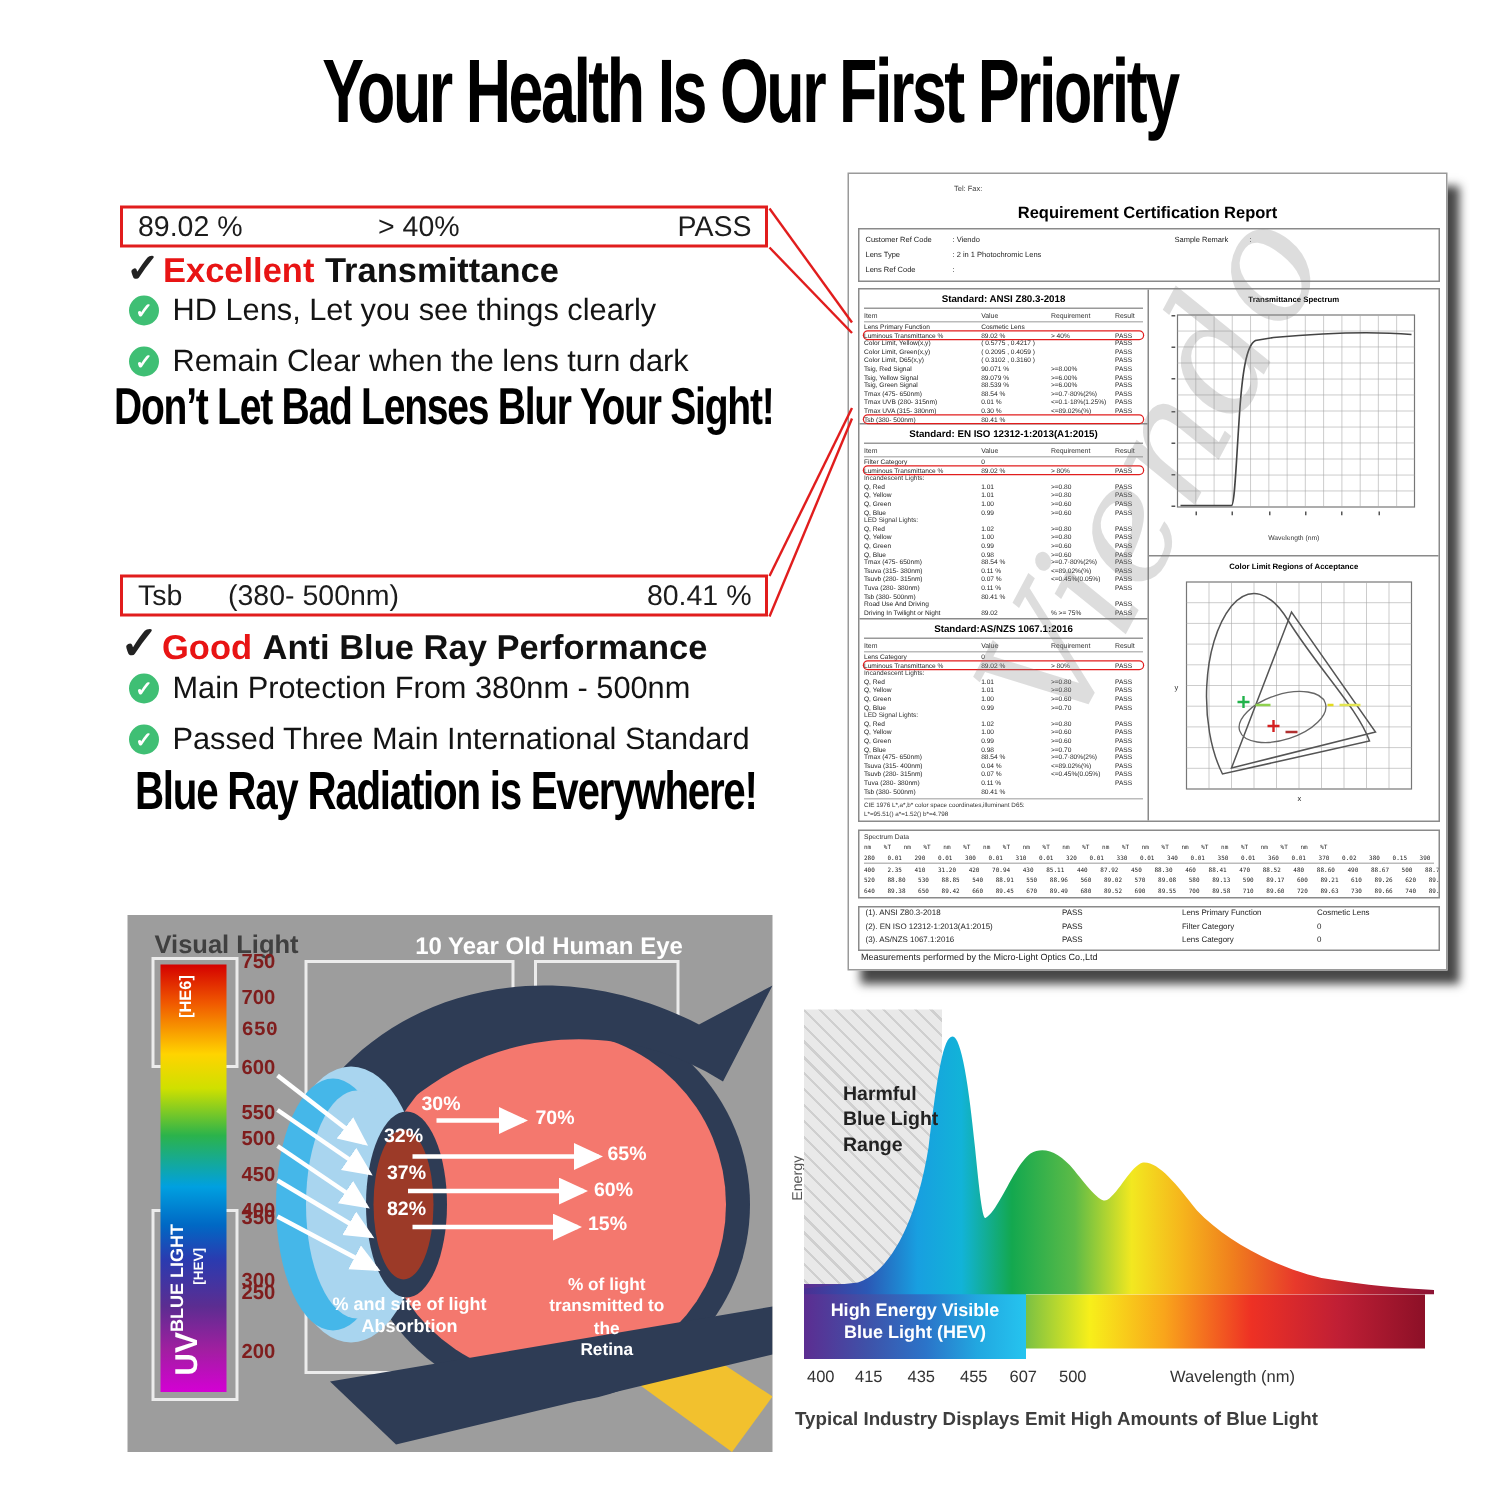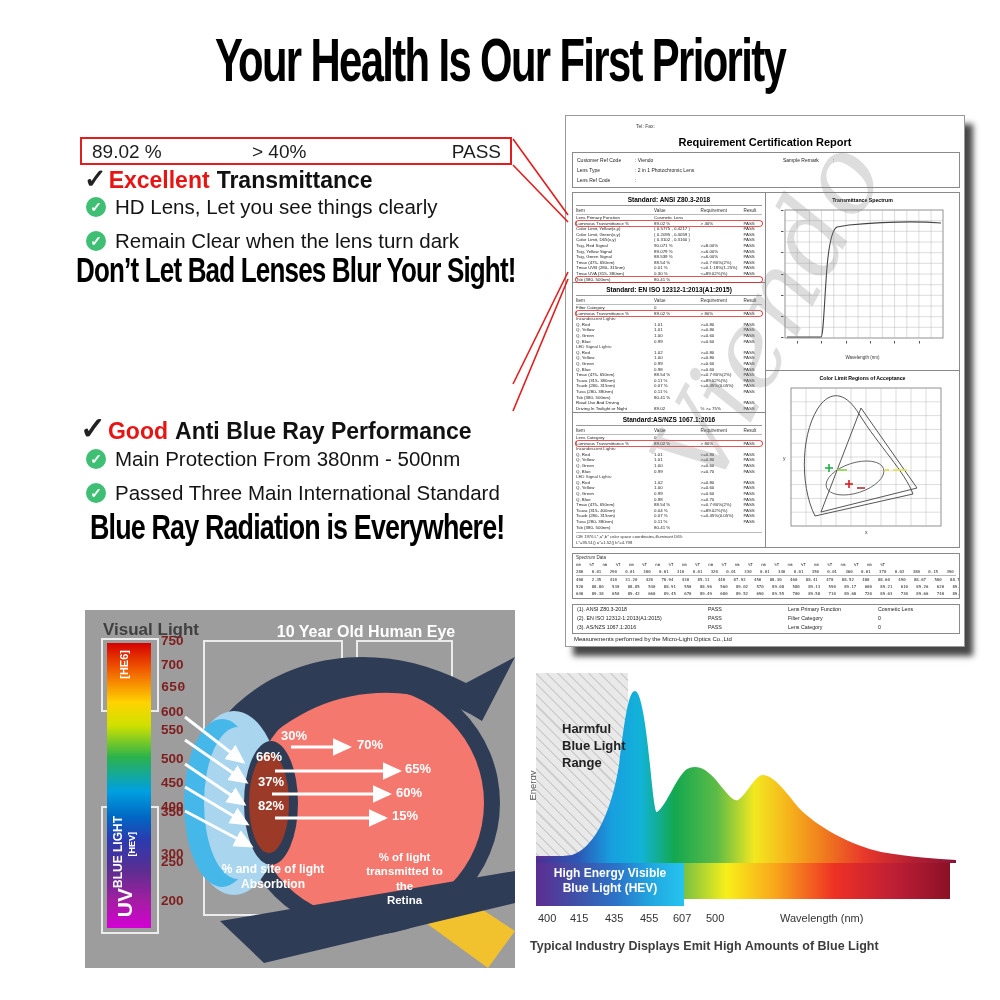--- a/index.html
+++ b/index.html
@@ -111,21 +111,21 @@
   }
   .vlabel { position:absolute; color:#fff; font-weight:bold; writing-mode:vertical-rl; transform:rotate(180deg); }
   #band-top { left:33px; top:40px; font-size:11px; }
   #band-blue { left:26px; top:206px; font-size:12px; }
   #band-blue-sub { left:42px; top:222px; font-size:9px; }
   #band-uv { left:28px; top:278px; font-size:21px; }
   #eye-scale { position:absolute; left:76px; top:0; width:34px; height:100%; }
   #eye-scale span { position:absolute; left:0; font-size:13.5px; font-weight:bold; color:#7f1d1d; }
   #eye-scale span:nth-of-type(1){top:23px;} #eye-scale span:nth-of-type(2){top:47px;}
   #eye-scale span:nth-of-type(3){top:70px;font-family:Liberation Mono, monospace;} #eye-scale span:nth-of-type(4){top:94px;}
-  #eye-scale span:nth-of-type(5){top:112px;text-align:right;} #eye-scale span:nth-of-type(6){top:141px;}
+  #eye-scale span:nth-of-type(5){top:124px;text-align:right;} #eye-scale span:nth-of-type(6){top:141px;}
   #eye-scale span:nth-of-type(7){top:165px;} #eye-scale span:nth-of-type(8){top:189px;}
   #eye-scale span:nth-of-type(9){top:194px;} #eye-scale span:nth-of-type(10){top:236px;}
   #eye-scale span:nth-of-type(11){top:244px;} #eye-scale span:nth-of-type(12){top:283px;}
   #bracket-l { left:118px; top:30px; width:140px; height:276px; }
   #bracket-r { left:271px; top:30px; width:97px; height:276px; }
   #cap-absorb { left:122px; top:252px; width:132px; text-align:center; font-size:12px; font-weight:bold; color:#fff;
                 white-space:pre-line; line-height:1.25; z-index:4; }
   #cap-retina { left:273px; top:240px; width:93px; text-align:center; font-size:11.5px; font-weight:bold; color:#fff;
                 white-space:pre-line; line-height:1.25; z-index:4; }
   #eye-svg { left:83px; top:13px; }
@@ -184,20 +184,25 @@
   <div class="abs bullet" style="left:86px; top:195px;">
     <span class="gcheck">✓</span>
     <span class="btext">HD Lens, Let you see things clearly</span>
   </div>
   <div class="abs bullet" style="left:86px; top:229px;">
     <span class="gcheck">✓</span>
     <span class="btext">Remain Clear when the lens turn dark</span>
   </div>
   <div class="abs slogan" style="left:76px; top:251px; font-size:31px;">Don’t Let Bad Lenses Blur Your Sight!</div>
 
+  <div id="bbox" class="abs redbox">
+    <span class="v1">Tsb</span>
+    <span class="v2">(380- 500nm)</span>
+    <span class="v3">80.41 %</span>
+  </div>
   <div class="abs checkline" style="left:80px; top:410px;">
     <span class="bigcheck" style="font-size:31px;">✓</span>
     <span class="accent">Good</span>
     <span class="hl-rest">Anti Blue Ray Performance</span>
   </div>
   <div class="abs bullet" style="left:86px; top:447px;">
     <span class="gcheck">✓</span>
     <span class="btext">Main Protection From 380nm - 500nm</span>
   </div>
   <div class="abs bullet" style="left:86px; top:481px;">
@@ -806,21 +811,21 @@
         <line x1="206" y1="137" x2="264" y2="137"></line>
         <line x1="190" y1="161" x2="314" y2="161"></line>
         <line x1="187" y1="184" x2="304" y2="184"></line>
         <line x1="190" y1="208" x2="300" y2="208"></line>
       </g>
     </svg>
 
     <div id="iris-pcts" class="pcts">
 
     <span>30%</span>
-        <span>66%</span>
+        <span>32%</span>
         <span>37%</span>
         <span>82%</span>
       </div>
     <div id="retina-pcts" class="pcts">
 
     <span>70%</span>
         <span>65%</span>
         <span>60%</span>
         <span>15%</span>
       </div>

